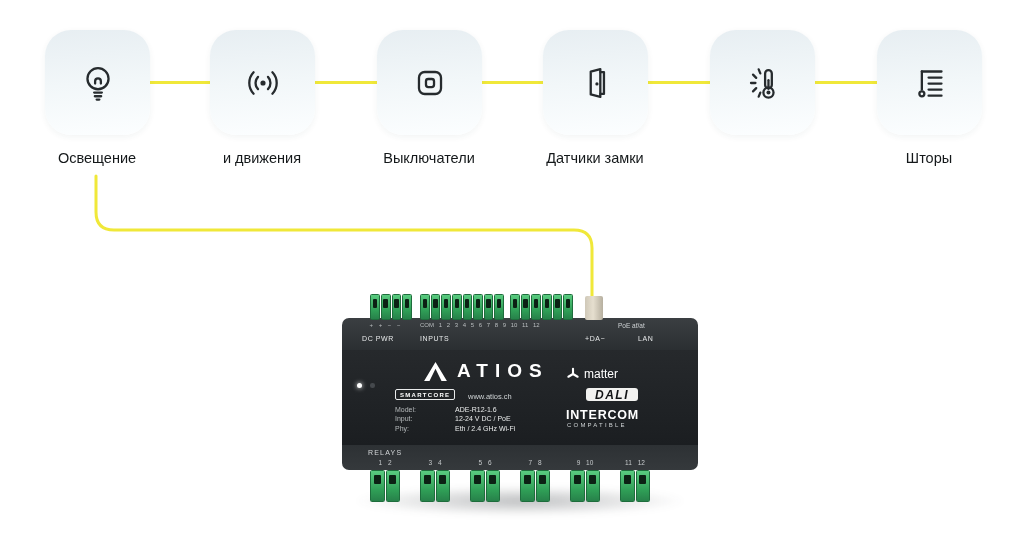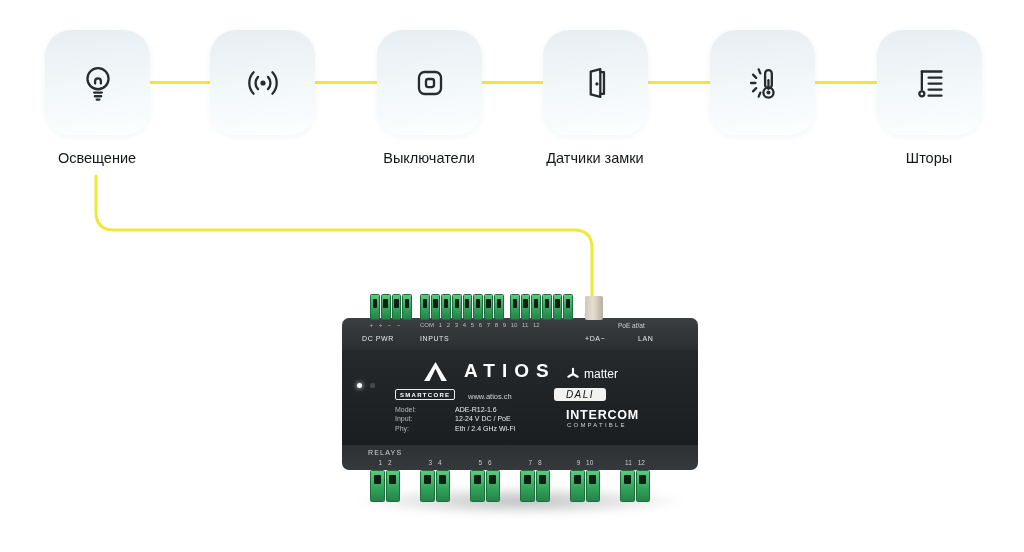--- a/index.html
+++ b/index.html
@@ -74,33 +74,33 @@
   .sec{position:absolute;top:17px;font-size:7px;letter-spacing:0.6px;color:#e7e9ea;white-space:nowrap;}
   .sec-dcpwr{left:20px;}
   .sec-inputs{left:78px;}
   .sec-da{left:243px;}
   .sec-lan{left:296px;}
 
   
   .led{position:absolute;border-radius:50%;}
   .led1{left:15px;top:33px;width:5px;height:5px;background:#ffffff;box-shadow:0 0 5px #ffffff;}
   .led2{left:28px;top:33px;width:4.5px;height:4.5px;background:#45494d;}
-  .brand-row{position:absolute;left:82px;top:10px;display:flex;align-items:center;gap:17px;text-align:center;}
+  .brand-row{position:absolute;left:82px;top:10px;display:flex;align-items:center;gap:10px;text-align:center;}
   .brand-tri{width:23px;height:19px;display:block;}
   .brand-txt{font-size:19px;letter-spacing:7px;color:#ffffff;font-weight:600;}
   .matter{position:absolute;left:224px;top:17px;display:flex;align-items:center;gap:4px;color:#ffffff;font-size:12px;}
   .matter svg{width:14px;height:14px;display:block;}
   .smartcore{
     position:absolute;left:53px;top:39px;border:1px solid #e9ebec;border-radius:2px;
     padding:1.5px 4px;font-size:6px;font-weight:700;letter-spacing:1.3px;color:#ffffff;
   }
   .website{position:absolute;left:126px;top:42px;font-size:7.5px;color:#cfd3d5;}
   .dali{
-    position:absolute;left:212px;top:38px;width:52px;height:13px;background:#f2f2f0;
-    border-radius:3px;color:#101214;font-weight:400;font-style:italic;font-size:10px;
+    position:absolute;left:244px;top:38px;width:52px;height:13px;background:#f2f2f0;
+    border-radius:3px;color:#101214;font-weight:700;font-style:italic;font-size:12px;
     letter-spacing:1.5px;display:flex;align-items:center;justify-content:center;
   }
   .specs{position:absolute;left:53px;top:55px;font-size:7px;line-height:9.4px;white-space:nowrap;}
   .spec-row .k{display:inline-block;width:60px;color:#b6babc;}
   .spec-row .v{color:#eaecec;}
   .intercom{position:absolute;left:224px;top:58px;font-size:12.5px;font-weight:700;color:#ffffff;letter-spacing:0.8px;}
   .compatible{position:absolute;left:225px;top:72px;font-size:6px;letter-spacing:2.2px;color:#cfd3d5;}
 
   
   .relays{position:absolute;left:26px;top:4px;font-size:7px;letter-spacing:1.2px;color:#d3d6d8;}
@@ -170,20 +170,21 @@
       <path d="M22.5 30.9H36"></path>
         <path d="M22.5 37.2H36"></path>
     </svg>
   </div>
 
   <div class="card-label" style="left:97px">
     <span>Освещение</span>
     <span></span>
   </div>
   <div class="card-label" style="left:262px">
+    <span>и движения</span>
   </div>
   <div class="card-label" style="left:429px">
     <span>Выключатели</span>
     <span></span>
   </div>
   <div class="card-label" style="left:595px">
     <span>Датчики замки</span>
     <span></span>
   </div>
   <div class="card-label" style="left:929px">

